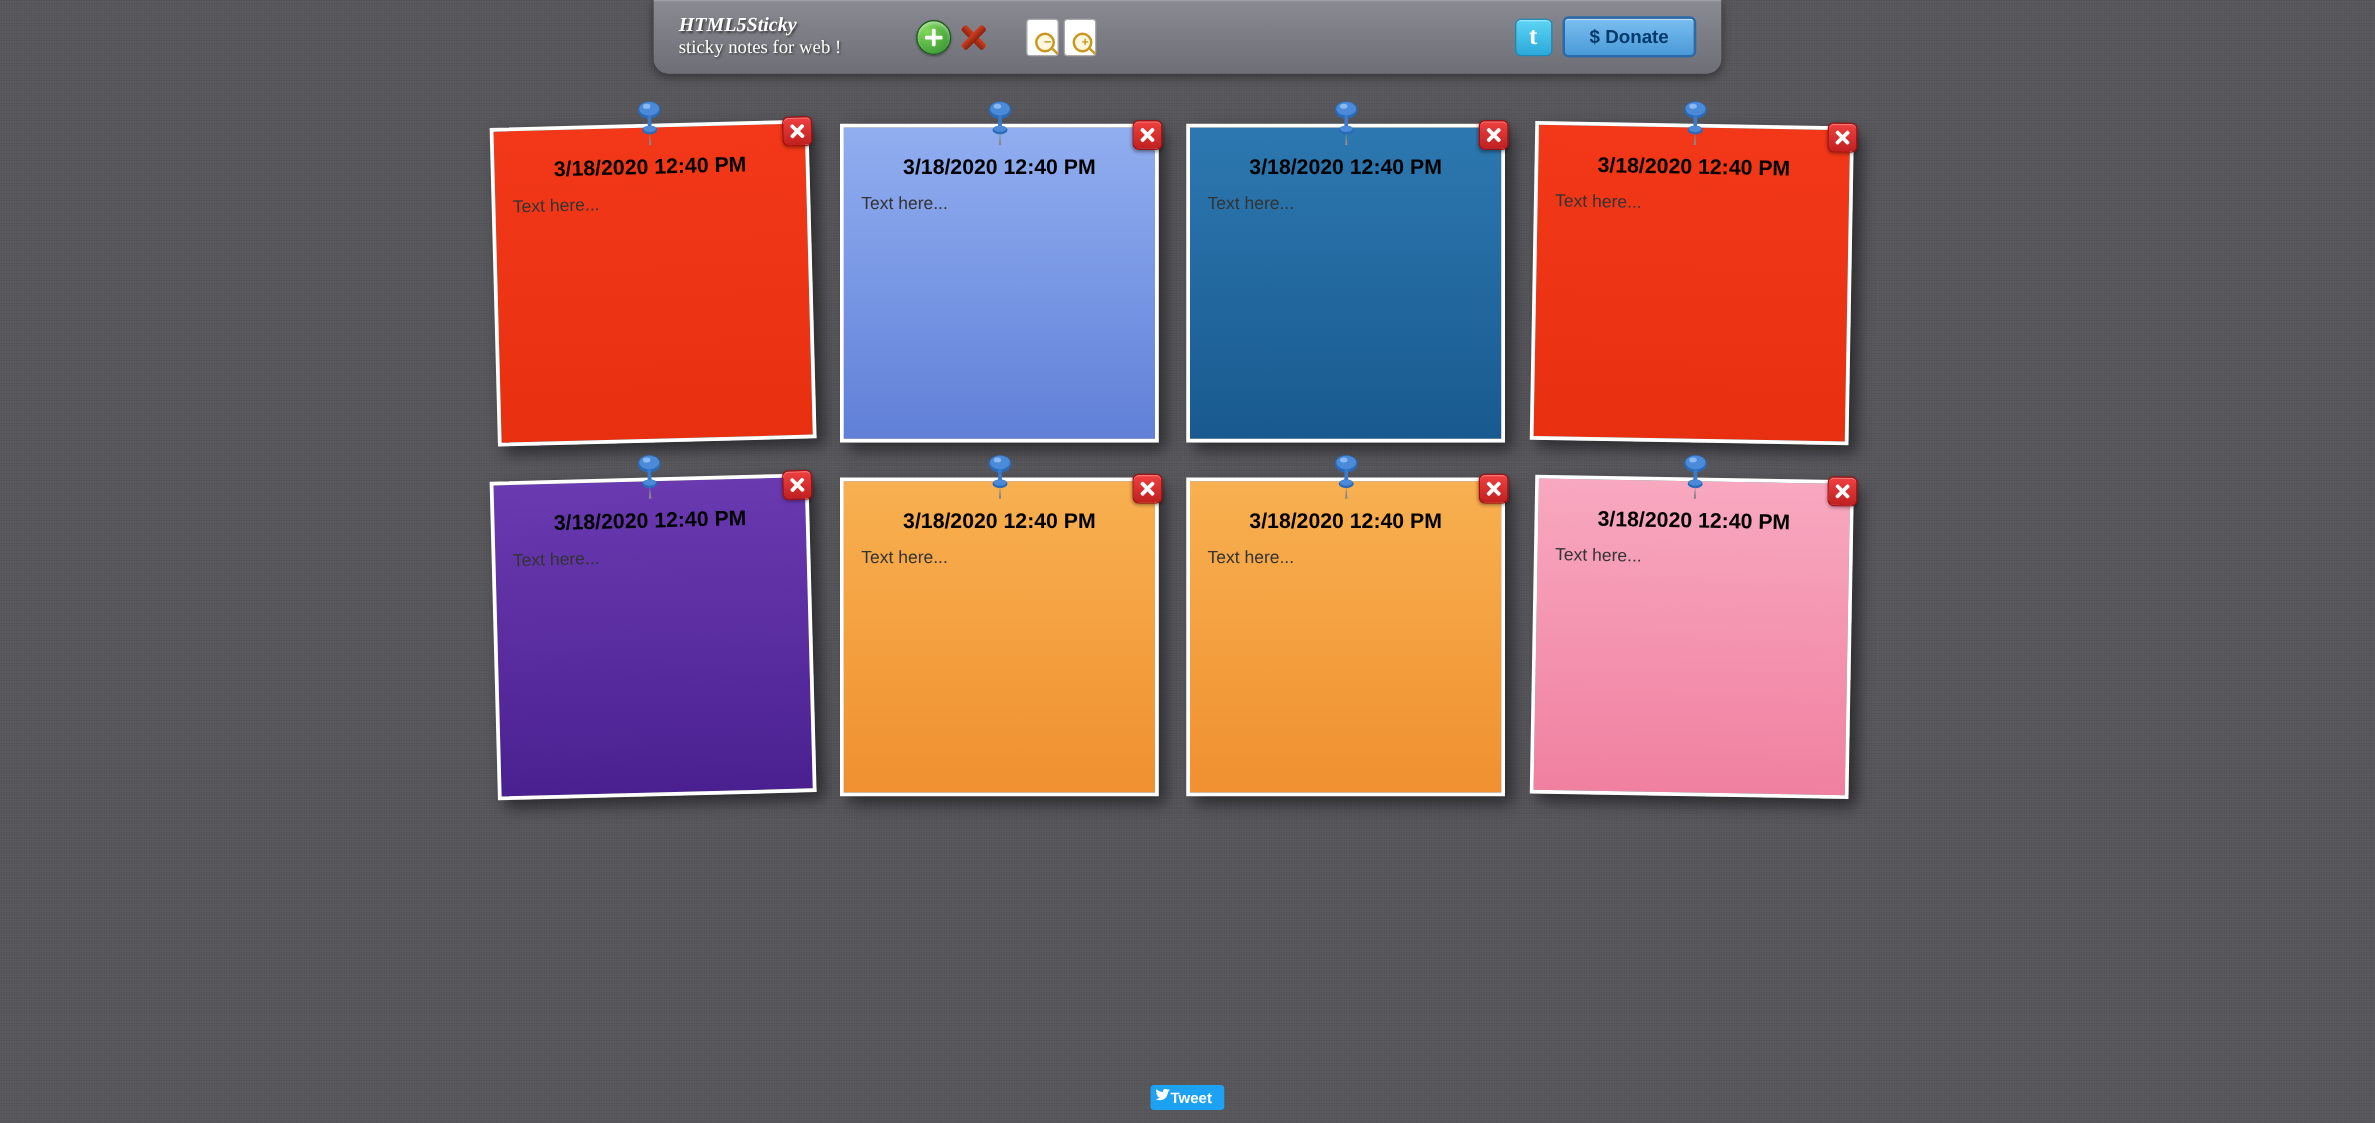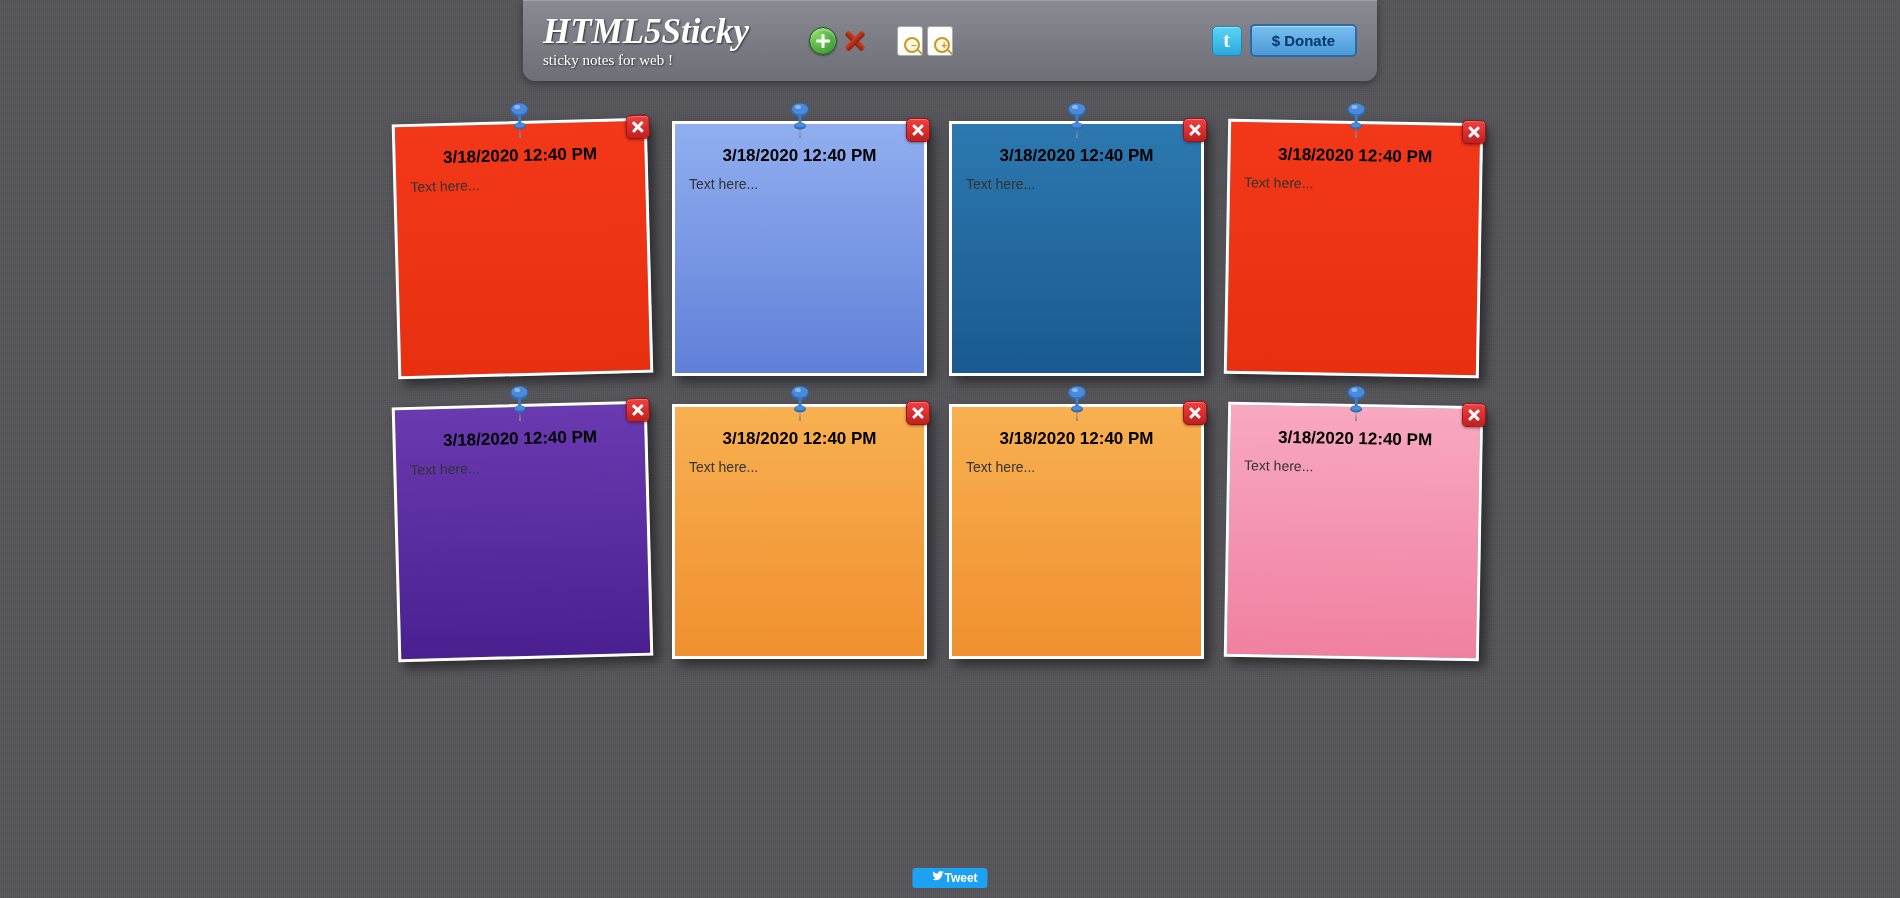--- a/index.html
+++ b/index.html
@@ -32,21 +32,21 @@
     
     .logo-section {
       display: flex;
       flex-direction: column;
       margin-right: 60px;
     }
     
     .logo-title {
       font-family: "Times New Roman", serif;
       color: #fff;
-      font-size: 35px;
+      font-size: 16px;
       font-weight: bold;
       font-style: italic;
       text-shadow: 1px 1px 2px rgba(0,0,0,0.6);
     }
     
     .logo-subtitle {
       color: #fff;
       font-family: "Times New Roman", serif;
       font-size: 15px;
       text-shadow: 1px 1px 2px rgba(0,0,0,0.6);
@@ -294,21 +294,21 @@
     .tweet-widget {
       position: fixed;
       bottom: 10px;
       left: 50%;
       transform: translateX(-50%);
       background: #1da1f2;
       color: #fff;
       font-family: sans-serif;
       font-size: 12px;
       font-weight: bold;
-      padding: 3px 10px 3px 20px;
+      padding: 3px 10px 3px 4px;
       border-radius: 3px;
       display: flex;
       align-items: flex-start;
       gap: 0;
       cursor: pointer;
     }
     .tweet-widget svg {
       width: 12px;
       height: 12px;
       fill: #fff;

